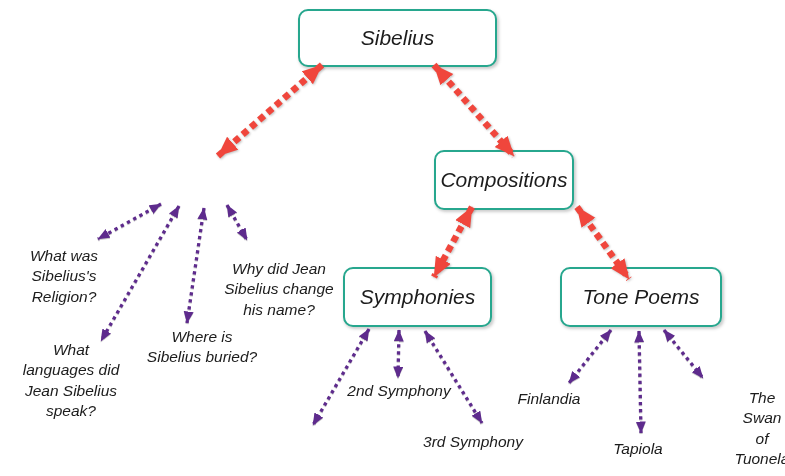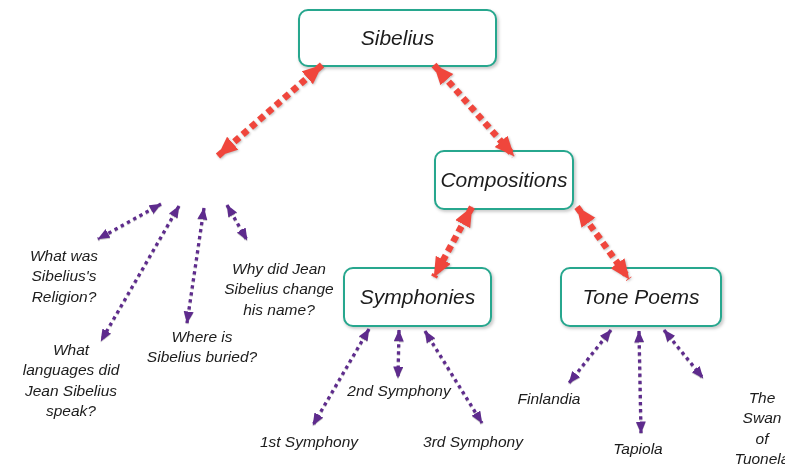--- a/index.html
+++ b/index.html
@@ -103,21 +103,20 @@
 Religion?</div>
   <div class="leaf" id="leaf-languages">What
 languages did
 Jean Sibelius
 speak?</div>
   <div class="leaf" id="leaf-buried">Where is
 Sibelius buried?</div>
   <div class="leaf" id="leaf-name-change">Why did Jean
 Sibelius change
 his name?</div>
-  <div class="leaf" id="leaf-first">1st Symphony</div>
   <div class="leaf" id="leaf-second">2nd Symphony</div>
   <div class="leaf" id="leaf-third">3rd Symphony</div>
   <div class="leaf" id="leaf-finlandia">Finlandia</div>
   <div class="leaf" id="leaf-tapiola">Tapiola</div>
   <div class="leaf" id="leaf-swan">The Swan of
 Tuonela</div>
 
   <svg id="arrows" width="785" height="476" viewBox="0 0 785 476">
     <defs>
       <marker id="red-head" markerUnits="userSpaceOnUse" markerWidth="21" markerHeight="18" refX="19.5" refY="8.5" orient="auto-start-reverse">

